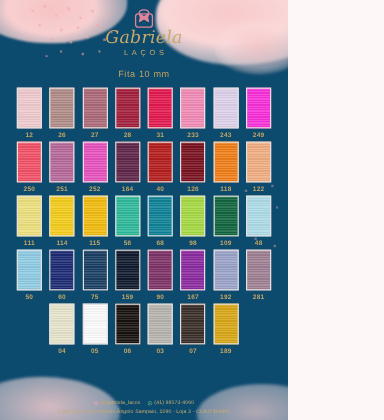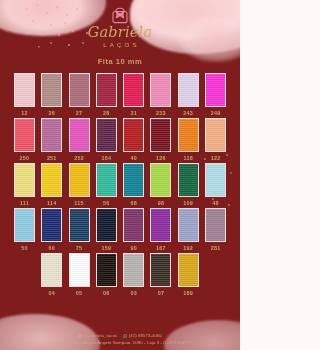--- a/index.html
+++ b/index.html
@@ -2,21 +2,21 @@
 <html><head>
 <meta charset="utf-8">
 <style>
   html,body{margin:0;padding:0;}
   body{
     width:240px;height:350px;overflow:hidden;
     font-family:"Liberation Sans",sans-serif;
     background:#fdf8f7;
     position:relative;
   }
-  .page{position:absolute;inset:0;background:#7f1d1d;}
+  .page{position:absolute;inset:0;background:#0c4a6e;}
 
   
   .wash{position:absolute;pointer-events:none;}
   .wash-tl{
     left:-26px;top:-34px;width:132px;height:70px;
     background:radial-gradient(ellipse at 52% 58%,#f6c3c4 0%,#f8cfd0 38%,rgba(250,224,224,.55) 66%,rgba(255,250,250,0) 82%);
     border-radius:50% 50% 48% 52%;
     filter:blur(1px);
   }
   .wash-tr{
@@ -59,21 +59,21 @@
   .brand-sub{
     font-size:6.2px;
     color:#c8a96a;
     letter-spacing:3.1px;
     margin-top:1px;
     padding-left:3px;
   }
   .title{
     margin-top:9px;
     font-size:7.6px;
-    font-weight:bold;
+    font-weight:normal;
     color:#c3a263;
     letter-spacing:.5px;
   }
 
   
   .grid{position:relative;margin-top:7px;}
   .row{
     display:flex;
     justify-content:center;
     gap:6.3px;

